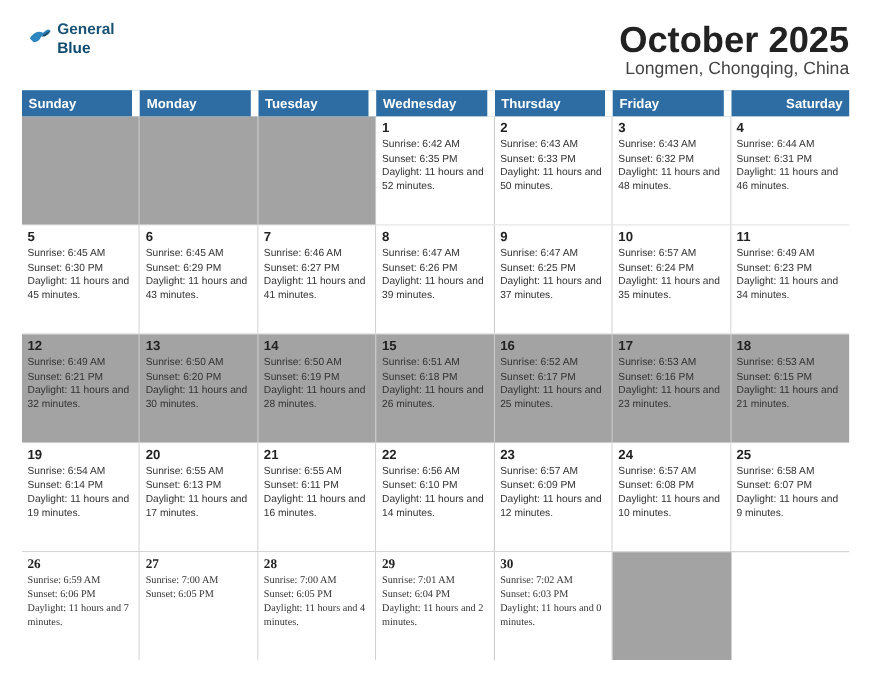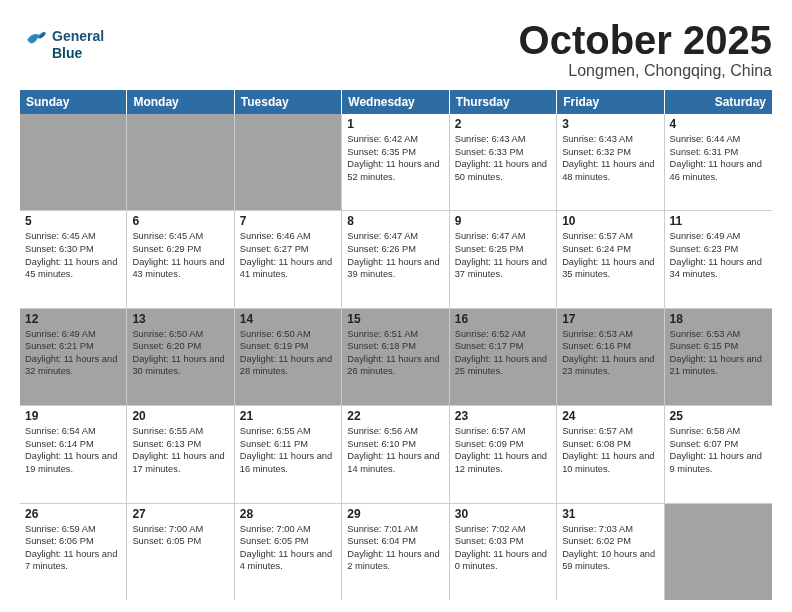--- a/index.html
+++ b/index.html
@@ -26,31 +26,30 @@
     .logo {
       display: flex;
       align-items: center;
       gap: 4px;
     }
     .logo-text {
       font-size: 14px;
       font-weight: bold;
       color: #1a5276;
       line-height: 1.2;
-      margin-top: 10px;
     }
     .logo-bird {
       width: 28px;
       height: 24px;
     }
     .title-section {
       text-align: right;
     }
     .month-title {
-      font-size: 40px;
+      font-size: 33px;
       font-weight: bold;
       color: #222;
       line-height: 1.1;
     }
     .location-title {
       font-size: 16px;
       color: #444;
     }
     .calendar {
       flex: 1;
@@ -61,35 +60,35 @@
       display: grid;
       grid-template-columns: repeat(7, 1fr);
       background: #2e6da4;
     }
     .cal-header-cell {
       color: #fff;
       font-weight: bold;
       font-size: 12px;
       padding: 5px 6px;
       text-align: left;
-      border-right: 1px solid #ffffff;
+      border-right: 7px solid #ffffff;
     }
     .cal-header-cell:last-child { border-right: none; text-align: right; }
     .cal-body {
       flex: 1;
       display: flex;
       flex-direction: column;
     }
     .cal-row {
       display: grid;
       grid-template-columns: repeat(7, 1fr);
       flex: 1;
       border-bottom: 1px solid #ccc;
     }
-    .cal-row:last-child { border-bottom: none; }
+    .cal-row:last-child { border-bottom: none; font-family: Liberation Serif, serif; }
     .cal-cell {
       border-right: 1px solid #ccc;
       padding: 3px 5px;
       font-size: 9.5px;
       color: #333;
       vertical-align: top;
       background: #fff;
       min-height: 0;
     }
     .cal-cell:last-child { border-right: none; }
@@ -321,23 +320,17 @@
             <div class="cell-line">Sunrise: 7:01 AM</div>
             <div class="cell-line">Sunset: 6:04 PM</div>
             <div class="cell-line">Daylight: 11 hours and 2 minutes.</div>
           </div>
           <div class="cal-cell">
             <div class="day-num">30</div>
             <div class="cell-line">Sunrise: 7:02 AM</div>
             <div class="cell-line">Sunset: 6:03 PM</div>
             <div class="cell-line">Daylight: 11 hours and 0 minutes.</div>
           </div>
-          <div class="cal-cell">
-            <div class="day-num">31</div>
-            <div class="cell-line">Sunrise: 7:03 AM</div>
-            <div class="cell-line">Sunset: 6:02 PM</div>
-            <div class="cell-line">Daylight: 10 hours and 59 minutes.</div>
-          </div>
           <div class="cal-cell shaded"></div>
         </div>
       </div>
   </div>
 </div>
 
 </body></html>

